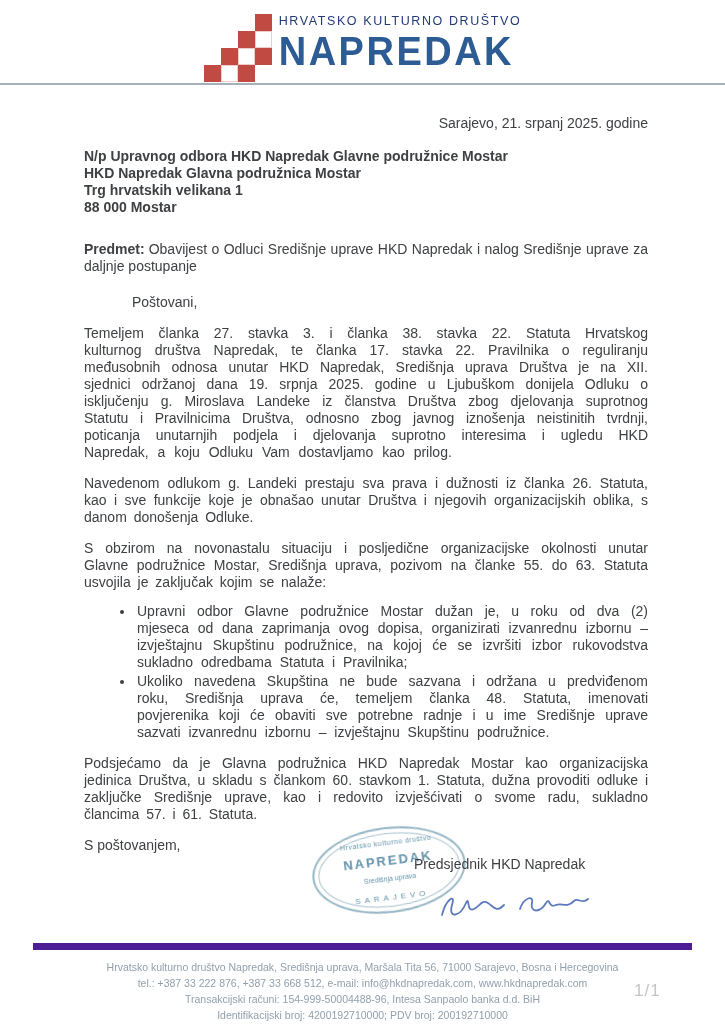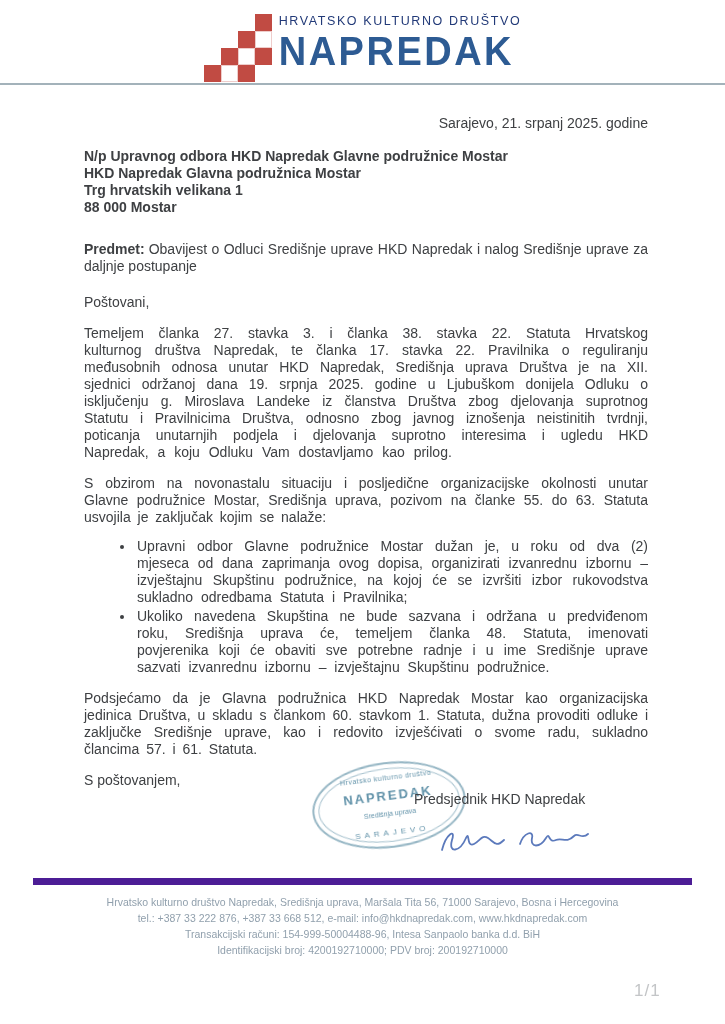--- a/index.html
+++ b/index.html
@@ -43,21 +43,21 @@
   
   .content{
     margin:0 77px 0 84px;
     font-size:14px;line-height:17px;
   }
   .date-line{margin-top:30px;text-align:right;}
   .recipient{margin-top:16px;font-weight:bold;}
   .recipient div{line-height:17px;}
   .subject{margin-top:25px;text-align:justify;}
   .subject .lbl{font-weight:bold;margin-right:4px;}
-  .salutation{margin-top:19px;}
+  .salutation{margin-top:19px;margin-left:48px;}
   .para{margin-top:14px;text-align:justify;word-spacing:5px;}
   .para.tight{word-spacing:3px;}
   .bullets{
     margin:12px 0 0 0;padding-left:51px;
   }
   .bullets li{
     text-align:justify;word-spacing:4px;line-height:17px;
     padding-left:2px;margin-bottom:2px;
   }
   
@@ -144,20 +144,21 @@
     </div>
 
     <div class="subject">
       <span class="lbl">Predmet:</span><span>Obavijest o Odluci Središnje uprave HKD Napredak i nalog Središnje uprave za daljnje postupanje</span>
     </div>
 
     <div class="salutation">Poštovani,</div>
 
     <div class="para">Temeljem članka 27. stavka 3. i članka 38. stavka 22. Statuta Hrvatskog kulturnog društva Napredak, te članka 17. stavka 22. Pravilnika o reguliranju međusobnih odnosa unutar HKD Napredak, Središnja uprava Društva je na XII. sjednici održanoj dana 19. srpnja 2025. godine u Ljubuškom donijela Odluku o isključenju g. Miroslava Landeke iz članstva Društva zbog djelovanja suprotnog Statutu i Pravilnicima Društva, odnosno zbog javnog iznošenja neistinitih tvrdnji, poticanja unutarnjih podjela i djelovanja suprotno interesima i ugledu HKD Napredak, a koju Odluku Vam dostavljamo kao prilog.</div>
 
+    <div class="para tight">Navedenom odlukom g. Landeki prestaju sva prava i dužnosti iz članka 26. Statuta, kao i sve funkcije koje je obnašao unutar Društva i njegovih organizacijskih oblika, s danom donošenja Odluke.</div>
 
     <div class="para tight">S obzirom na novonastalu situaciju i posljedične organizacijske okolnosti unutar Glavne podružnice Mostar, Središnja uprava, pozivom na članke 55. do 63. Statuta usvojila je zaključak kojim se nalaže:</div>
 
     <ul class="bullets">
       <li>Upravni odbor Glavne podružnice Mostar dužan je, u roku od dva (2) mjeseca od dana zaprimanja ovog dopisa, organizirati izvanrednu izbornu – izvještajnu Skupštinu podružnice, na kojoj će se izvršiti izbor rukovodstva sukladno odredbama Statuta i Pravilnika;</li>
       <li>Ukoliko navedena Skupština ne bude sazvana i održana u predviđenom roku, Središnja uprava će, temeljem članka 48. Statuta, imenovati povjerenika koji će obaviti sve potrebne radnje i u ime Središnje uprave sazvati izvanrednu izbornu – izvještajnu Skupštinu podružnice.</li>
     </ul>
 
     <div class="para tight">Podsjećamo da je Glavna podružnica HKD Napredak Mostar kao organizacijska jedinica Društva, u skladu s člankom 60. stavkom 1. Statuta, dužna provoditi odluke i zaključke Središnje uprave, kao i redovito izvješćivati o svome radu, sukladno člancima 57. i 61. Statuta.</div>
 

